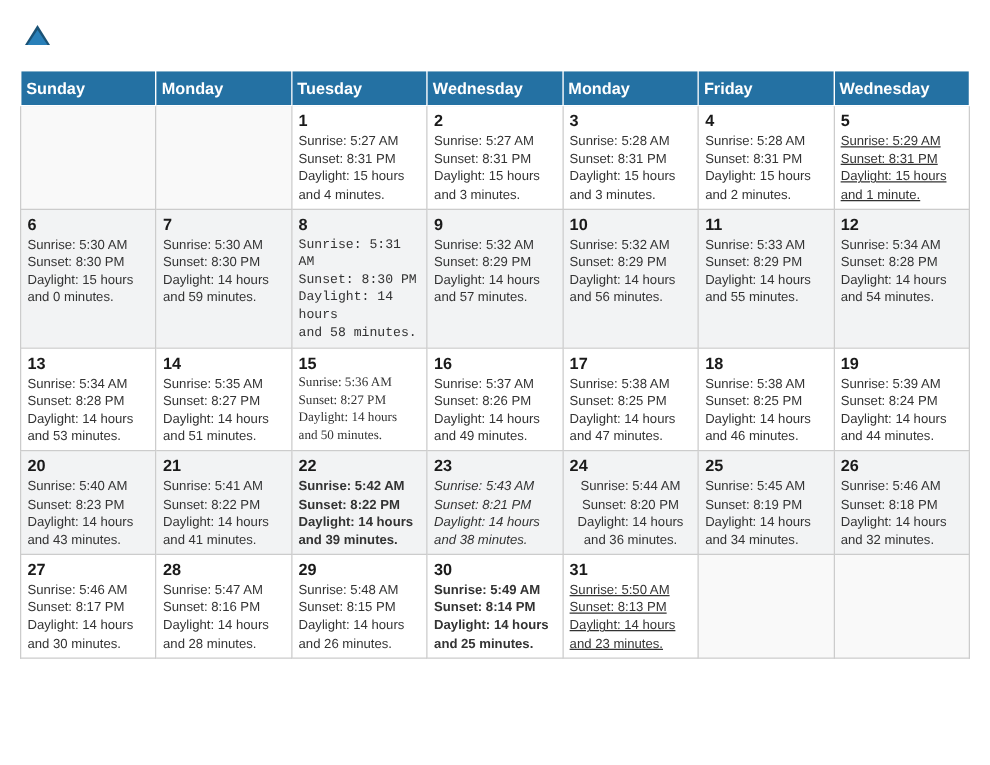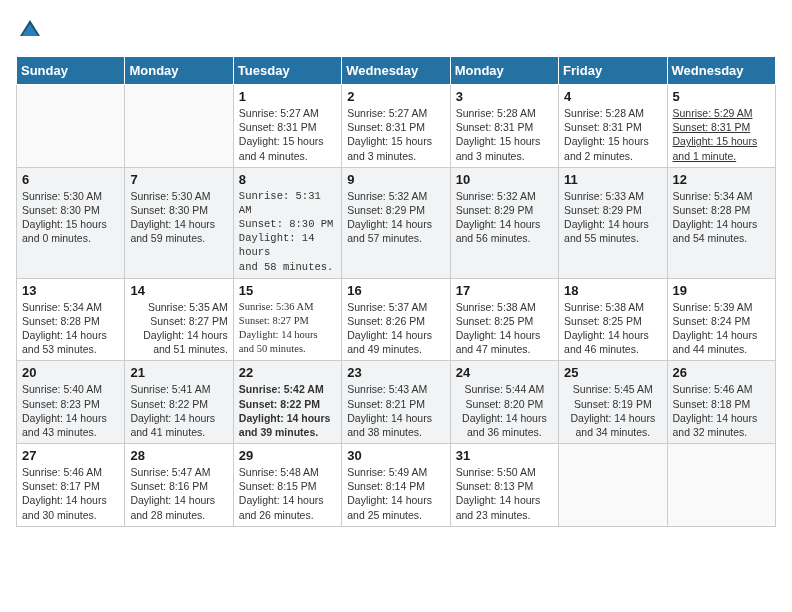--- a/index.html
+++ b/index.html
@@ -221,21 +221,21 @@
       <tr class="week-row">
         <td>
           <span class="day-number">13</span>
           <div class="day-info" style="white-space: pre-line;">Sunrise: 5:34 AM
 Sunset: 8:28 PM
 Daylight: 14 hours
 and 53 minutes.</div>
         </td>
         <td>
           <span class="day-number">14</span>
-          <div class="day-info" style="white-space: pre-line; text-align: right;">Sunrise: 5:35 AM
+          <div class="day-info" style="white-space: pre-line;">Sunrise: 5:35 AM
 Sunset: 8:27 PM
 Daylight: 14 hours
 and 51 minutes.</div>
         </td>
         <td>
           <span class="day-number">15</span>
           <div class="day-info" style="white-space: pre-line; font-family: Liberation Serif, serif;">Sunrise: 5:36 AM
 Sunset: 8:27 PM
 Daylight: 14 hours
 and 50 minutes.</div>
@@ -286,35 +286,35 @@
         </td>
         <td>
           <span class="day-number">22</span>
           <div class="day-info" style="white-space: pre-line; font-weight: bold;">Sunrise: 5:42 AM
 Sunset: 8:22 PM
 Daylight: 14 hours
 and 39 minutes.</div>
         </td>
         <td>
           <span class="day-number">23</span>
-          <div class="day-info" style="white-space: pre-line;">Sunrise: 5:43 AM
+          <div class="day-info" style="white-space: pre-line; font-style: italic;">Sunrise: 5:43 AM
 Sunset: 8:21 PM
 Daylight: 14 hours
 and 38 minutes.</div>
         </td>
         <td>
           <span class="day-number">24</span>
           <div class="day-info" style="white-space: pre-line; text-align: center;">Sunrise: 5:44 AM
 Sunset: 8:20 PM
 Daylight: 14 hours
 and 36 minutes.</div>
         </td>
         <td>
           <span class="day-number">25</span>
-          <div class="day-info" style="white-space: pre-line; text-align: center;">Sunrise: 5:45 AM
+          <div class="day-info" style="white-space: pre-line;">Sunrise: 5:45 AM
 Sunset: 8:19 PM
 Daylight: 14 hours
 and 34 minutes.</div>
         </td>
         <td>
           <span class="day-number">26</span>
           <div class="day-info" style="white-space: pre-line;">Sunrise: 5:46 AM
 Sunset: 8:18 PM
 Daylight: 14 hours
 and 32 minutes.</div>
@@ -337,28 +337,28 @@
         </td>
         <td>
           <span class="day-number">29</span>
           <div class="day-info" style="white-space: pre-line;">Sunrise: 5:48 AM
 Sunset: 8:15 PM
 Daylight: 14 hours
 and 26 minutes.</div>
         </td>
         <td>
           <span class="day-number">30</span>
-          <div class="day-info" style="white-space: pre-line;">Sunrise: 5:49 AM
+          <div class="day-info" style="white-space: pre-line; font-weight: bold;">Sunrise: 5:49 AM
 Sunset: 8:14 PM
 Daylight: 14 hours
 and 25 minutes.</div>
         </td>
         <td>
           <span class="day-number">31</span>
-          <div class="day-info" style="white-space: pre-line;">Sunrise: 5:50 AM
+          <div class="day-info" style="white-space: pre-line; text-decoration: underline;">Sunrise: 5:50 AM
 Sunset: 8:13 PM
 Daylight: 14 hours
 and 23 minutes.</div>
         </td>
         <td class="empty"></td>
         <td class="empty"></td>
       </tr>
     </tbody>
 </table>
 

